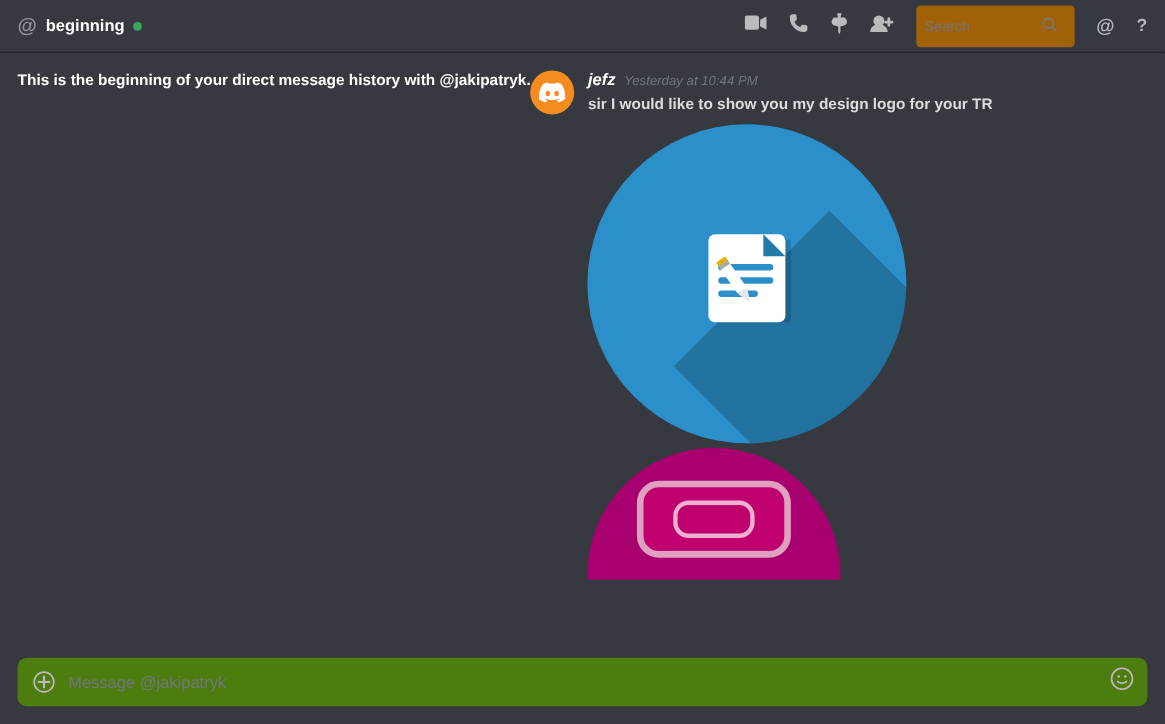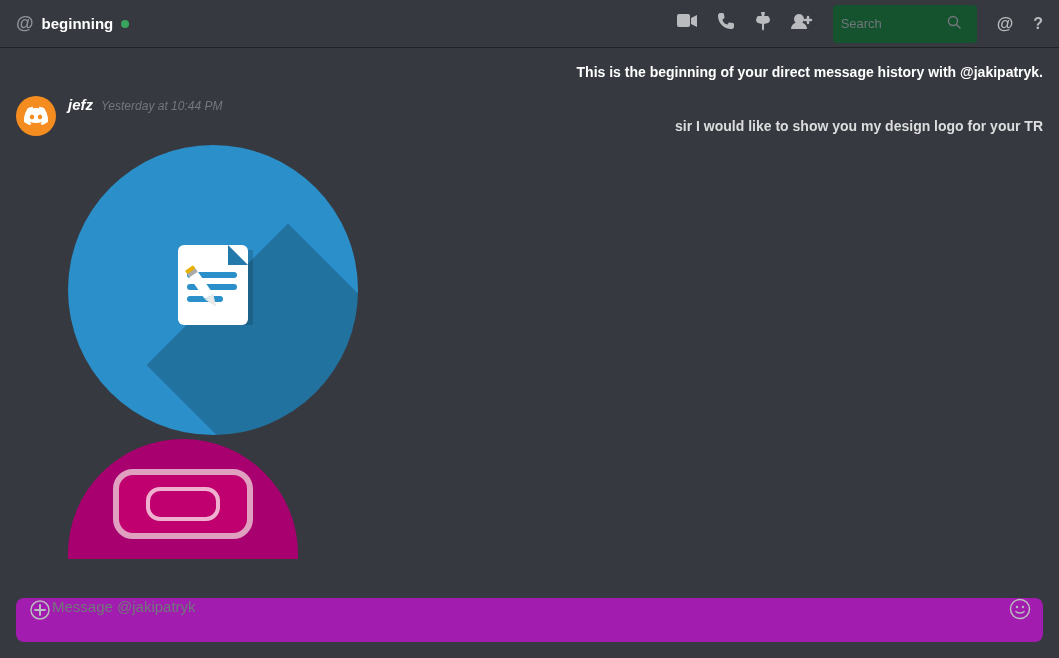--- a/index.html
+++ b/index.html
@@ -54,21 +54,21 @@
       align-items: center;
       gap: 20px;
     }
     .header-icon {
       color: #b9bbbe;
       font-size: 18px;
       cursor: pointer;
     }
 
     .search-bar {
-      background: #14532d;
+      background: #a16207;
       border: none;
       border-radius: 4px;
       color: #dcddde;
       padding: 4px 8px;
       width: 144px;
       height: 38px;
       display: flex;
       align-items: center;
       gap: 6px;
       cursor: text;
@@ -86,21 +86,20 @@
       color: #72767d;
       font-size: 14px;
     }
 
     
     .chat-area {
       flex: 1;
       overflow-y: auto;
       padding: 16px 16px 0 16px;
       display: flex;
-      flex-direction: column;
       text-align: right;
     }
     .dm-history-text {
       color: #72767d;
       font-size: 14px;
       margin-bottom: 16px;
     }
     .dm-history-text span {
       color: #ffffff;
       font-weight: 600;
@@ -196,26 +195,27 @@
       overflow: hidden;
       flex-shrink: 0;
     }
 
     
     .message-input-area {
       padding: 0 16px 16px 16px;
       flex-shrink: 0;
     }
     .message-input-wrapper {
-      background: #a21caf;
+      background: #4d7c0f;
       border-radius: 8px;
       display: flex;
-      align-items: flex-start;
+      align-items: center;
       padding: 0 12px;
       height: 44px;
+      gap: 10px;
     }
     .add-button {
       color: #b9bbbe;
       font-size: 22px;
       cursor: pointer;
       width: 24px;
       height: 24px;
       display: flex;
       align-items: center;
       justify-content: center;

